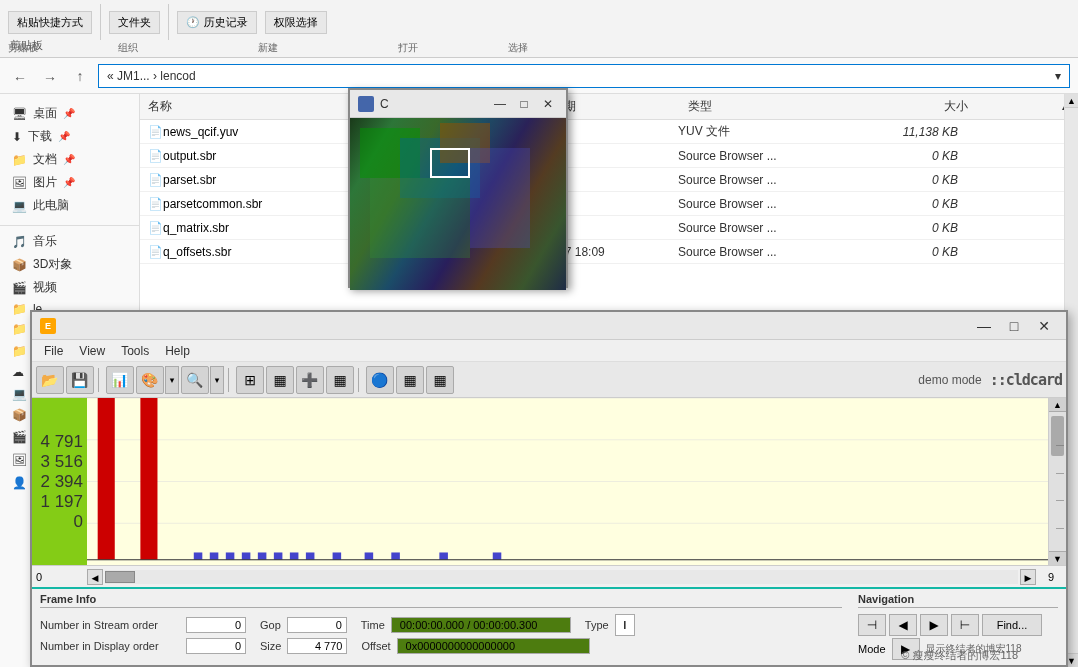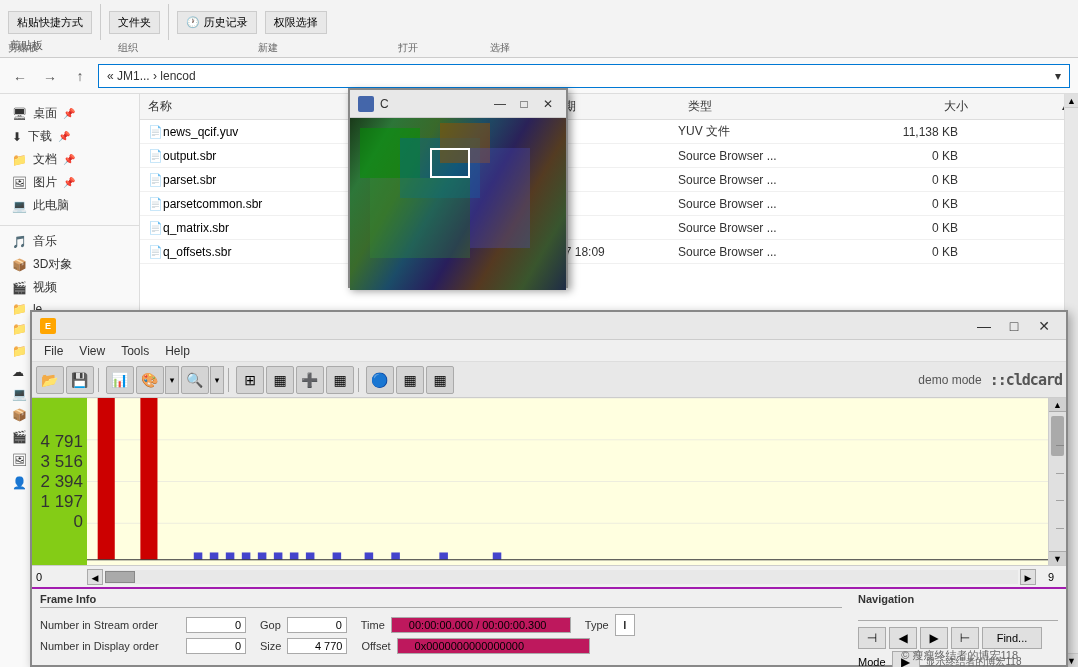--- a/index.html
+++ b/index.html
@@ -22,21 +22,21 @@
     .file-list-header { display: flex; align-items: center; height: 26px; background: #f5f5f5; border-bottom: 1px solid #ddd; font-size: 12px; color: #333; padding: 0 8px; }
     .col-name { width: 380px; }
     .col-date { width: 160px; }
     .col-type { width: 180px; }
     .col-size { width: 100px; text-align: right; }
 
     .file-row { display: flex; align-items: center; height: 24px; padding: 0 8px; border-bottom: 1px solid #f0f0f0; font-size: 12px; }
     .file-name-cell { width: 370px; display: flex; align-items: center; }
     .file-date-cell { width: 160px; color: #333; }
     .file-type-cell { width: 180px; color: #333; }
-    .file-size-cell { width: 100px; text-align: right; color: #333; }
+    .file-size-cell { width: 100px; text-align: right; color: #333; font-style: italic; }
 
     
     .sidebar { position: absolute; top: 94px; left: 0; width: 140px; bottom: 0; background: #f9f9f9; border-right: 1px solid #ddd; padding: 8px 0; }
     .sidebar-section { font-size: 11px; color: #555; padding: 4px 12px; font-weight: bold; }
     .sidebar-item { display: flex; align-items: center; padding: 3px 12px; font-size: 12px; color: #333; cursor: pointer; gap: 6px; }
     .sidebar-item-pin { color: #0078d4; font-size: 10px; }
 
     
     .video-preview { position: absolute; top: 88px; left: 348px; width: 220px; height: 200px; background: #2a2a2a; border: 2px solid #888; box-shadow: 3px 3px 8px rgba(0,0,0,0.4); z-index: 10; }
     .video-titlebar { height: 28px; background: #e8e8e8; display: flex; align-items: center; justify-content: space-between; padding: 0 8px; border-bottom: 1px solid #ccc; }
@@ -71,31 +71,31 @@
     .chart-main { flex: 1; background: #ffffe0; position: relative; overflow: hidden; }
 
     
     .chart-svg { width: 100%; height: 100%; }
 
     
     .chart-xaxis { height: 22px; background: #f0f0f0; display: flex; align-items: center; border-top: 1px solid #ccc; flex-shrink: 0; }
     .xaxis-left { width: 55px; padding-left: 4px; font-size: 11px; }
 
     
-    .frame-info { height: 78px; background: #f0f0f0; border-top: 2px solid #a21caf; display: flex; padding: 4px 8px; gap: 16px; flex-shrink: 0; }
+    .frame-info { height: 78px; background: #f0f0f0; border-top: 2px solid #14b8a6; display: flex; padding: 4px 8px; gap: 16px; flex-shrink: 0; }
     .frame-info-section { display: flex; flex-direction: column; gap: 2px; }
     .frame-info-title { font-size: 11px; font-weight: bold; color: #333; margin-bottom: 4px; border-bottom: 1px solid #aaa; padding-bottom: 2px; }
     .frame-row { display: flex; align-items: center; gap: 6px; font-size: 11px; color: #333; }
     .frame-label { min-width: 140px; }
     .frame-value { width: 60px; background: #fff; border: 1px solid #aaa; padding: 1px 4px; text-align: right; font-size: 11px; }
-    .frame-value-wide { width: 160px; background: #be185d; border: 1px solid #aaa; padding: 1px 17px; font-size: 11px; }
+    .frame-value-wide { width: 160px; background: #4d7c0f; border: 1px solid #aaa; padding: 1px 8px; font-size: 11px; }
 
     
     .nav-section { display: flex; flex-direction: column; gap: 2px; margin-left: auto; }
-    .nav-title { font-size: 11px; font-weight: bold; color: #333; margin-bottom: 4px; border-bottom: 1px solid #aaa; padding-bottom: 15px; }
+    .nav-title { font-size: 11px; font-weight: bold; color: #333; margin-bottom: 4px; border-bottom: 1px solid #aaa; padding-bottom: 2px; }
     .nav-buttons { display: flex; gap: 3px; }
     .nav-btn-small { width: 28px; height: 22px; background: #e0e0e0; border: 1px solid #aaa; cursor: pointer; display: flex; align-items: center; justify-content: center; font-size: 12px; }
     .find-btn { width: 60px; height: 22px; background: #e0e0e0; border: 1px solid #aaa; cursor: pointer; font-size: 11px; }
     .nav-row2 { display: flex; align-items: center; gap: 6px; font-size: 11px; }
 
     
     .type-indicator { width: 20px; height: 22px; background: #fff; border: 1px solid #aaa; display: flex; align-items: center; justify-content: center; font-size: 11px; font-weight: bold; }
 
     
     .watermark { position: absolute; bottom: 4px; right: 60px; font-size: 11px; color: #666; z-index: 30; }
@@ -119,21 +119,21 @@
         <span>历史记录</span>
       </div>
       <div style="background:#e8e8e8;border:1px solid #ccc;padding:3px 8px;font-size:11px;cursor:pointer;">权限选择</div>
     </div>
 
     <div style="position:absolute;bottom:2px;left:8px;display:flex;gap:60px;">
       <span style="font-size:10px;color:#666;">剪贴板</span>
       <span style="font-size:10px;color:#666;margin-left:20px;">组织</span>
       <span style="font-size:10px;color:#666;margin-left:60px;">新建</span>
       <span style="font-size:10px;color:#666;margin-left:60px;">打开</span>
-      <span style="font-size:10px;color:#666;margin-left:12px;">选择</span>
+      <span style="font-size:10px;color:#666;margin-left:30px;">选择</span>
     </div>
   </div>
 
   <div class="address-bar">
     <button class="nav-btn">←</button>
     <button class="nav-btn">→</button>
     <button class="nav-btn">↑</button>
     <div class="address-path">
       <span>« JM1... › lencod</span>
       <span style="margin-left:auto;cursor:pointer;">▾</span>

